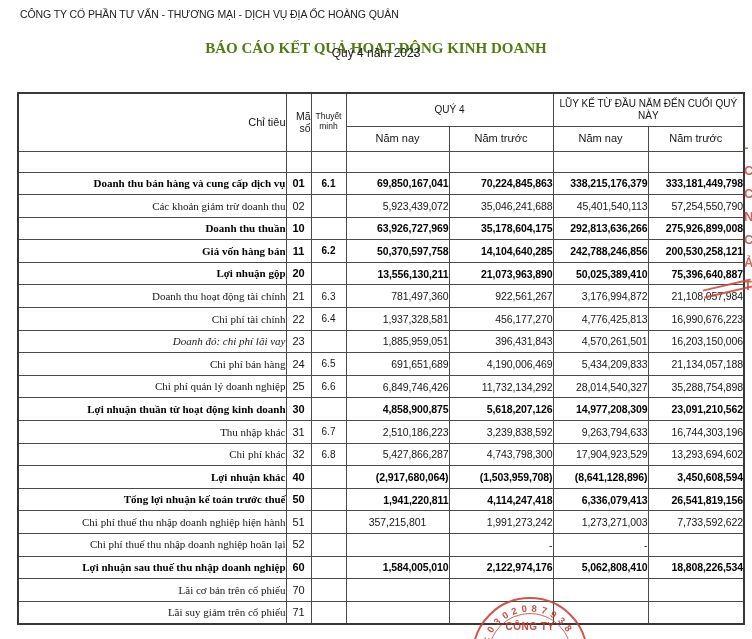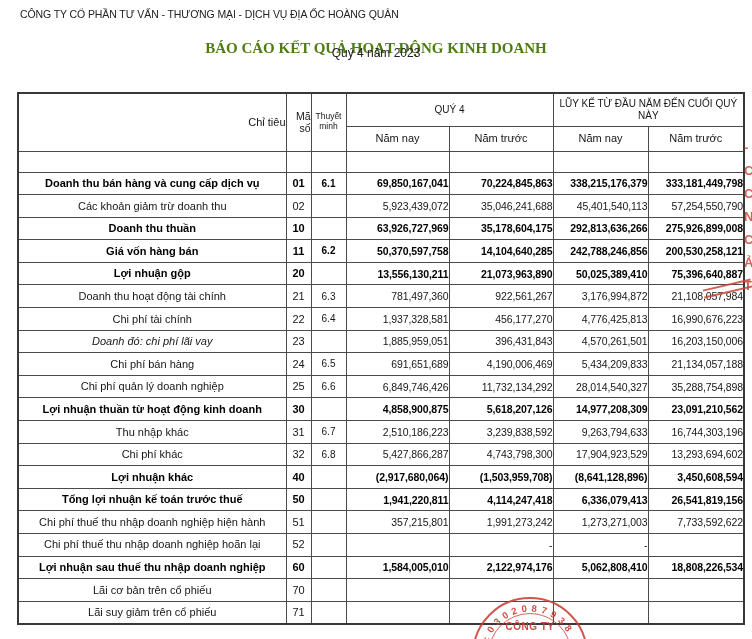--- a/index.html
+++ b/index.html
@@ -32,27 +32,27 @@
   table.report { border:2px solid #383838; }
   thead tr.group-row { height:33px; }
   thead tr.sub-row { height:25px; }
   th.h-criteria { text-align:right; padding-left:5px; font-size:11px; }
   th.h-code { text-align:right; font-size:10.5px; }
   th.h-note { text-align:center; font-size:8.5px; }
   th.h-group { text-align:center; font-weight:bold; font-size:10px; padding:0 4px; }
   th.h-sub { text-align:center; font-weight:bold; font-size:11px; }
   tr.spacer-row { height:21px; }
   tbody tr.data-row { height:22.6px; }
-  td.c-label { text-align:center; padding-left:5px; }
+  td.c-label { text-align:right; padding-left:5px;font-family:Liberation Serif, serif; }
   td.c-code { text-align:center; }
   td.c-note { text-align:center; font-size:10px; }
   td.c-num { text-align:right; padding-right:6px; font-size:10.5px; letter-spacing:-0.1px; }
   tr.bold td { font-weight:bold; color:#000; }
   td.indent-italic { font-style:italic; padding-left:40px; }
-  td.raised { vertical-align:top; line-height:1.0; }
+  td.raised { vertical-align:top; line-height:1.0;text-align:center; }
   td.dash { padding-right:24px; }
 
   
   .stamp { position:absolute; left:472px; top:597px; width:116px; height:116px; }
   .stamp .ring-outer {
     position:absolute; left:0; top:0; right:0; bottom:0;
     border:2.5px solid rgba(201,62,50,0.88); border-radius:50%;
   }
   .stamp .ring-inner {
     position:absolute; left:16px; top:16px; right:16px; bottom:16px;

